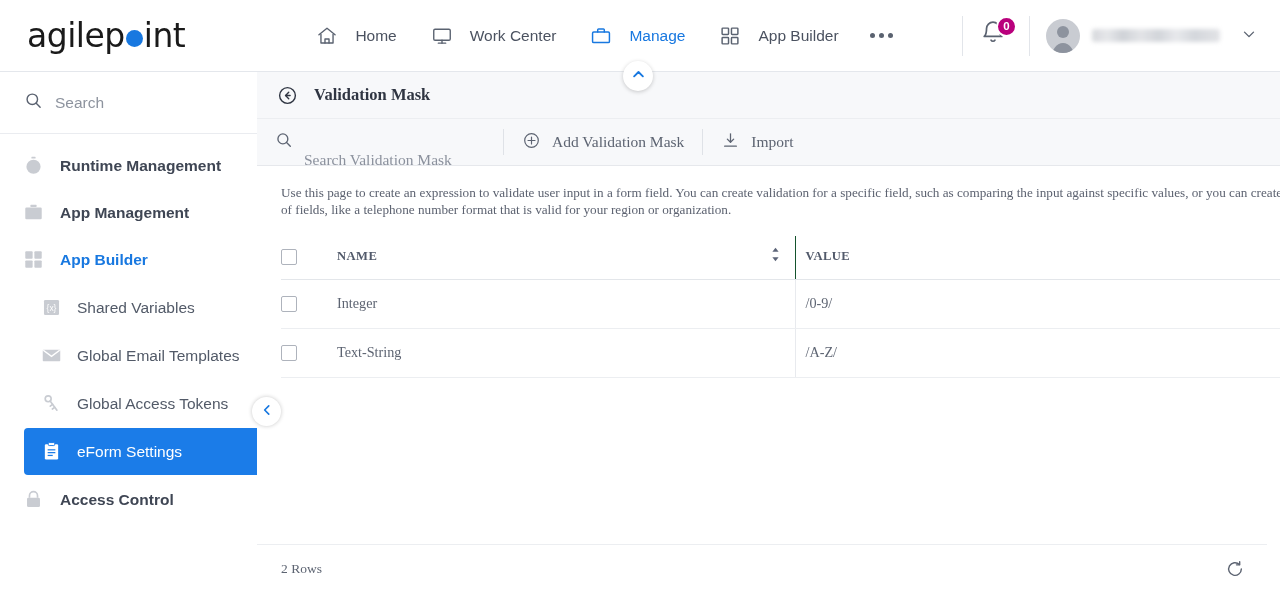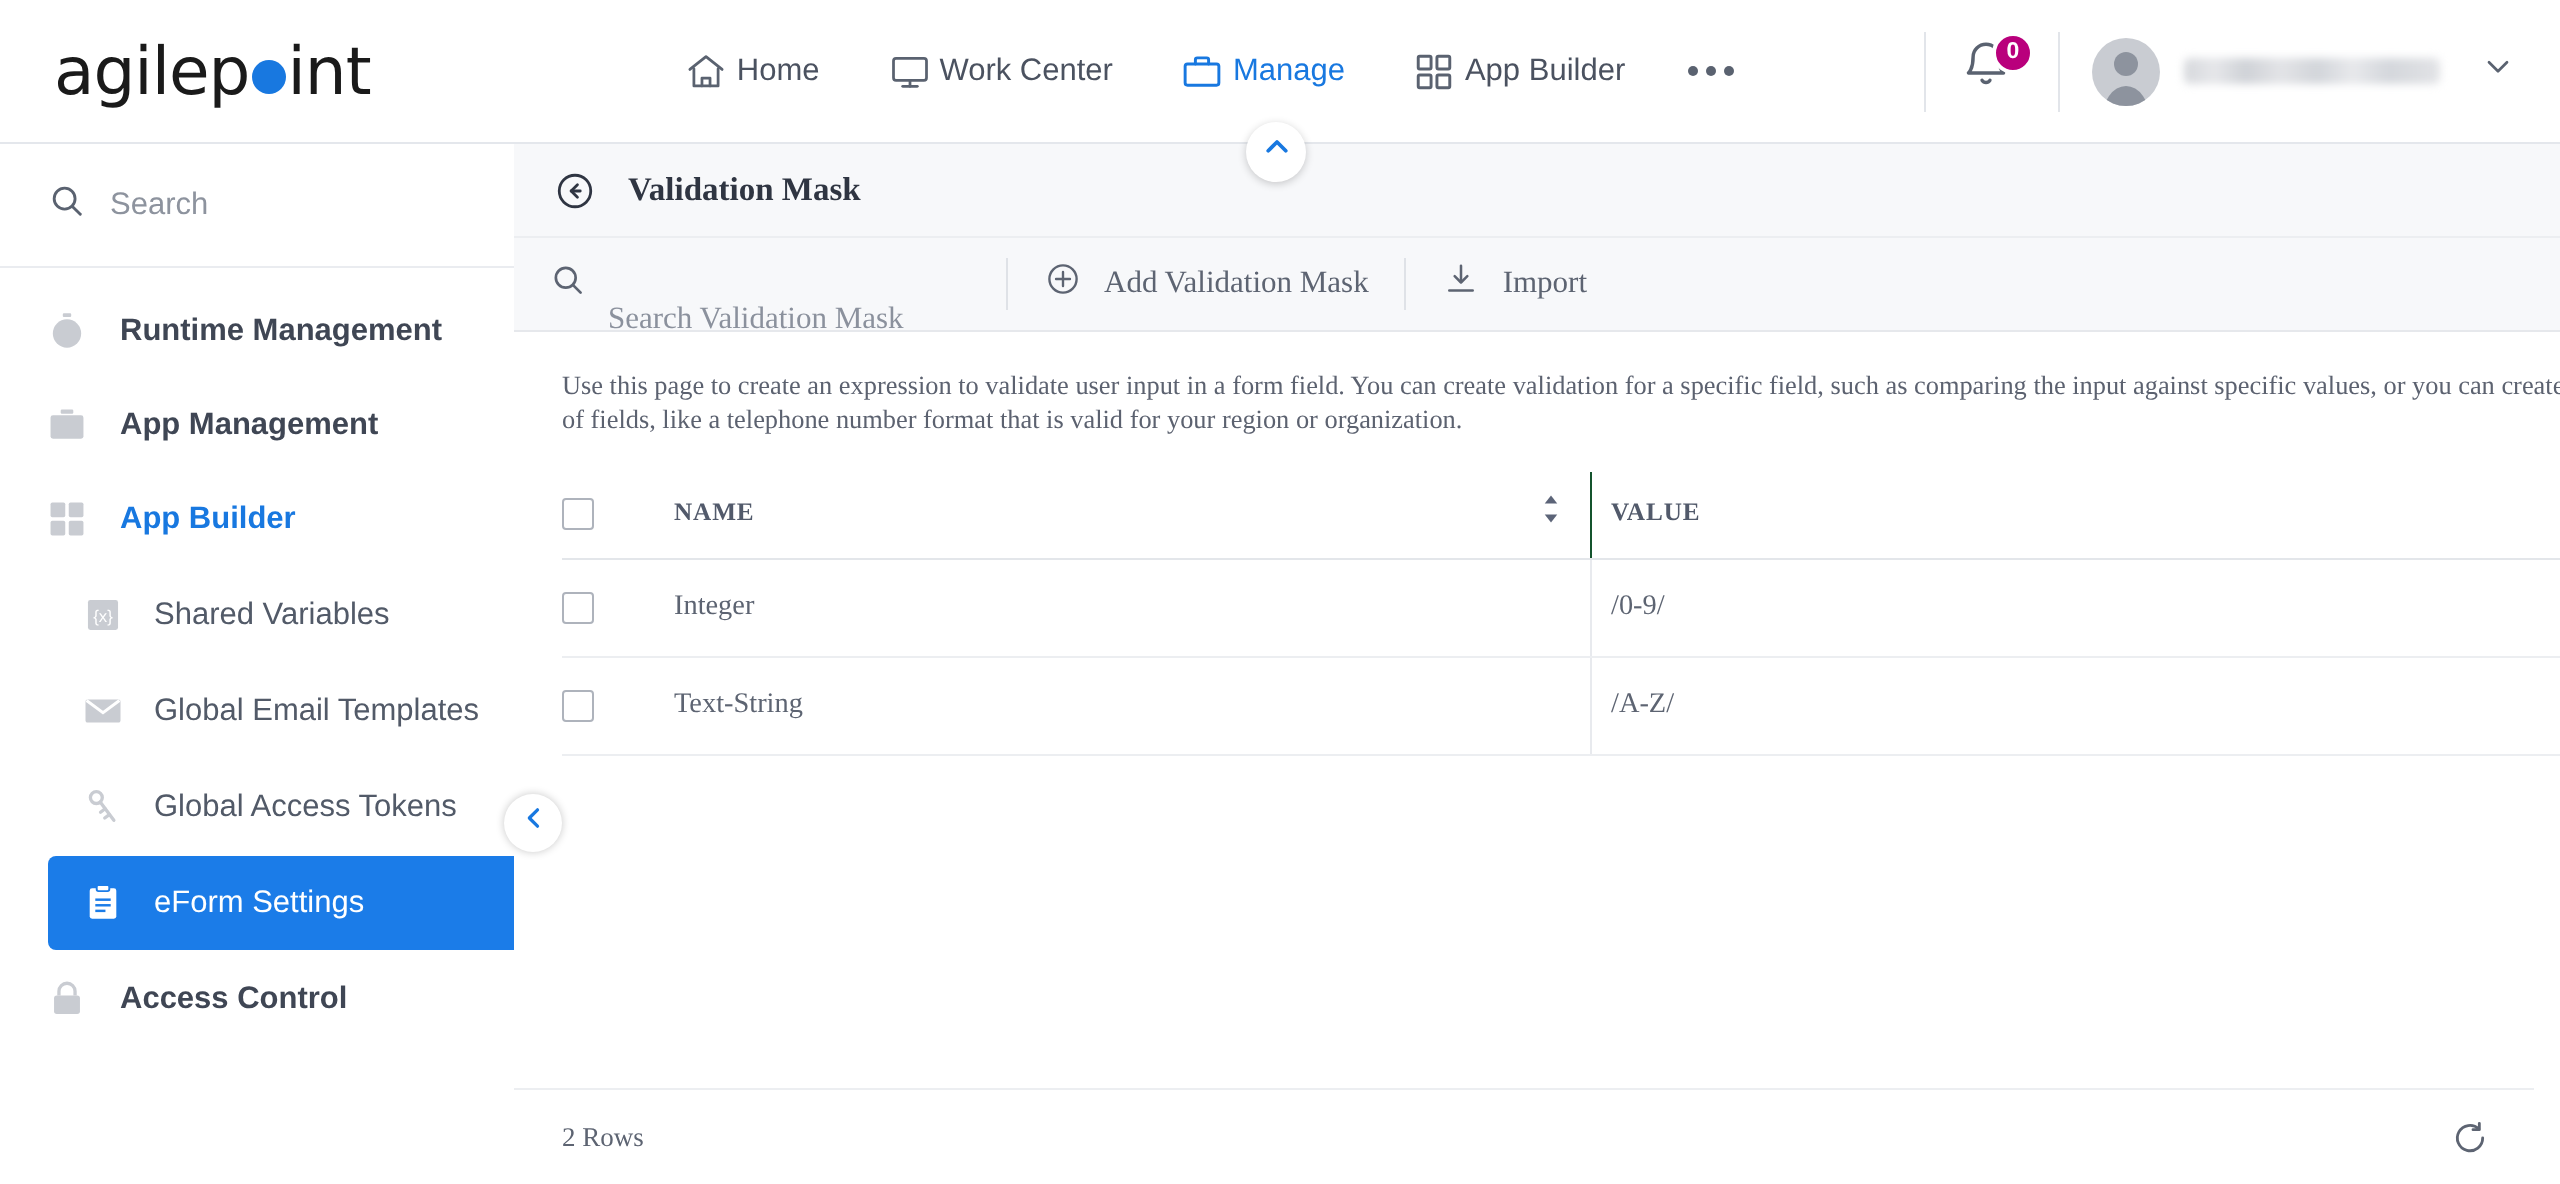--- a/index.html
+++ b/index.html
@@ -24,21 +24,21 @@
     font-size: 33px; letter-spacing: -0.5px; color: #1a1a1a; font-weight: 400;
     display: flex; align-items: center;
   }
   .logo-dot {
     width: 17px; height: 17px; border-radius: 50%; background: #1878e0;
     display: inline-block; margin: 6px 1px 0 1px;
   }
 
   .mainnav { flex: 1; display: flex; align-items: center; justify-content: center; gap: 0px; }
   .navitem {
-    display: flex; align-items: center; gap: 4px;
+    display: flex; align-items: center; gap: 17px;
     padding: 8px 17px; cursor: pointer;
     font-size: 15.5px; color: #4b5260; white-space: nowrap;
   }
   .navitem.active { color: #1878e0; }
   .navitem svg { display: block; }
   .navdots { padding: 8px 14px; display: flex; gap: 4px; cursor: pointer; }
   .navdots i { width: 5px; height: 5px; border-radius: 50%; background: #5a6270; display: block; }
 
   .header-right { display: flex; align-items: center; padding-right: 18px; }
   .vdiv { width: 1px; height: 40px; background: #e2e5ea; margin: 0 16px; }

